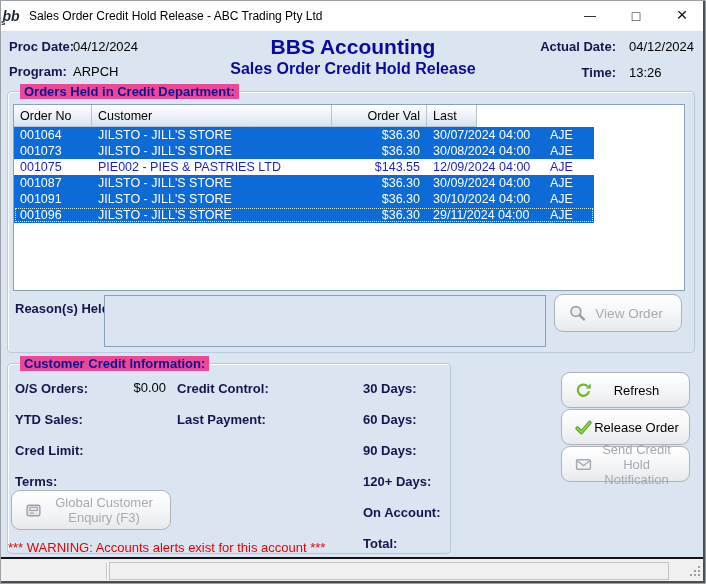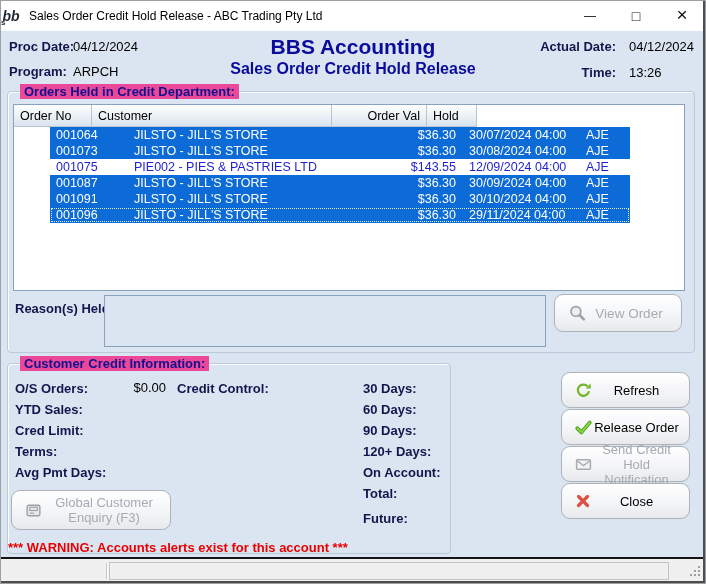--- a/index.html
+++ b/index.html
@@ -50,21 +50,21 @@
   .thead { display:flex; height:22px; }
   .th { background:linear-gradient(#ffffff, #d9e4ee); border-right:1px solid #b6c5d4;
         border-bottom:1px solid #b6c5d4; display:flex; align-items:flex-end; padding:0 6px 3px 6px;
         color:#000; position:relative; cursor:default; white-space:nowrap; }
   .th.sorted { background:linear-gradient(#cfd9e3, #a2b3c3); }
   .sort-arrow { position:absolute; top:2px; left:50%; transform:translateX(-50%);
                 width:0; height:0; border-left:4px solid transparent;
                 border-right:4px solid transparent; border-bottom:5px solid #1a1a1a; }
   .th1 { width:78px; } .th2 { width:240px; } .th3 { width:95px; justify-content:flex-end; }
   .th4 { width:117px; } .th5 { width:50px; }
-  .trow { display:flex; width:580px; height:16px; line-height:16px; color:#1f1fd0;margin-left:36px; }
+  .trow { display:flex; width:580px; height:16px; line-height:16px; color:#1f1fd0; }
   .trow.sel { background:#0d6bd7; color:#fff; }
   .trow.foc { outline:1px dotted #d8ecff; outline-offset:-2px; }
   .td { overflow:hidden; white-space:nowrap; }
   .c-ono { width:78px; padding-left:6px; }
   .c-cust { width:240px; padding-left:6px; }
   .c-val { width:95px; text-align:right; padding-right:7px; }
   .c-date { width:117px; padding-left:6px; }
   .c-user { width:50px; padding-left:6px; }
 
   
@@ -81,30 +81,30 @@
   .btn.disabled .lbl { color:#a6abb1; }
   #view-order-btn { position:absolute; left:553px; top:293px; width:128px; height:38px; }
   #global-btn { position:absolute; left:10px; top:489px; width:160px; height:40px; }
   #global-btn .lbl { font-size:13px; padding-left:32px; }
   #actions { position:absolute; left:560px; top:371px; width:129px;
              display:flex; flex-direction:column; gap:1px; }
   .action { height:36px; flex:none; }
   .action .lbl { font-size:13px; }
 
   
-  .ci-col { position:absolute; display:flex; flex-direction:column; gap:6px; }
+  .ci-col { position:absolute; display:flex; flex-direction:column; gap:16px; }
   #ci-left { left:14px; top:379px; width:151px; }
   #ci-middle { left:176px; top:379px; width:160px; }
   #ci-right { left:362px; top:379px; width:165px; }
   .ci-row { position:relative; height:15px; line-height:15px; }
   .ci-label { font-size:13px; font-weight:bold; color:#15154d; white-space:nowrap; }
   .ci-value { position:absolute; right:0; top:0; font-size:13px; color:#000; }
   #ci-right .ci-row:nth-child(7) { margin-top:4px; }
   #ci-right .ci-row:nth-child(8) { margin-top:7px; }
-  #warning { position:absolute; left:7px; top:539px; font-size:13px; font-weight:bold; color:#ea0000; white-space:nowrap; }
+  #warning { position:absolute; left:7px; top:539px; font-size:13px; font-weight:normal; color:#ea0000; white-space:nowrap; }
 
   
   #sep { position:absolute; left:0; top:556px; width:100%; height:2px; background:#141414; }
   #statusbar { position:absolute; left:0; top:558px; width:100%; height:26px; background:#f0f0f0; }
   .sb-divider { position:absolute; left:105px; top:4px; height:16px; width:1px;
                 background:#c4c4c4; box-shadow:1px 0 0 #fff; }
   .sb-panel { position:absolute; left:108px; top:3px; width:560px; height:18px;
               border:1px solid #c3c3c3; background:#f0f0f0; }
   .grip { position:absolute; right:4px; bottom:4px; }
 </style>
@@ -151,21 +151,21 @@
 
   <div class="groupbox" id="orders-group">
     <span class="gb-title">Orders Held in Credit Department:</span>
   </div>
 
   <div class="table">
     <div class="thead">
       <div class="th th1">Order No</div>
       <div class="th th2">Customer</div>
       <div class="th th3">Order Val</div>
-      <div class="th th5">Hold</div>
+      <div class="th th5">Last</div>
     </div>
     <div>
         <div class="trow sel">
           <div class="td c-ono">001064</div>
           <div class="td c-cust">JILSTO - JILL'S STORE</div>
           <div class="td c-val">$36.30</div>
           <div class="td c-date">30/07/2024 04:00</div>
           <div class="td c-user">AJE</div>
         </div>
         <div class="trow sel">
@@ -224,20 +224,21 @@
   </div>
   <div class="ci-col" id="ci-left">
       <div class="ci-row"><span class="ci-label">O/S Orders:</span><span class="ci-value">$0.00</span></div>
       <div class="ci-row"><span class="ci-label">YTD Sales:</span><span class="ci-value"></span></div>
       <div class="ci-row"><span class="ci-label">Cred Limit:</span><span class="ci-value"></span></div>
       <div class="ci-row"><span class="ci-label">Terms:</span><span class="ci-value"></span></div>
       <div class="ci-row"><span class="ci-label">Avg Pmt Days:</span><span class="ci-value"></span></div>
     </div>
   <div class="ci-col" id="ci-middle">
       <div class="ci-row"><span class="ci-label">Credit Control:</span><span class="ci-value"></span></div>
+      <div class="ci-row"><span class="ci-label">Last Payment:</span><span class="ci-value"></span></div>
     </div>
   <div class="ci-col" id="ci-right">
       <div class="ci-row"><span class="ci-label">30 Days:</span><span class="ci-value"></span></div>
       <div class="ci-row"><span class="ci-label">60 Days:</span><span class="ci-value"></span></div>
       <div class="ci-row"><span class="ci-label">90 Days:</span><span class="ci-value"></span></div>
       <div class="ci-row"><span class="ci-label">120+ Days:</span><span class="ci-value"></span></div>
       <div class="ci-row"><span class="ci-label">On Account:</span><span class="ci-value"></span></div>
       <div class="ci-row"><span class="ci-label">Total:</span><span class="ci-value"></span></div>
       <div class="ci-row"><span class="ci-label">Future:</span><span class="ci-value"></span></div>
     </div>
@@ -276,28 +277,20 @@
       </button>
       <button class="btn action disabled">
         <span class="icon">
           <svg width="17" height="17" viewBox="0 0 16 16">
             <rect x="1.5" y="3.5" width="13" height="9" rx="1" fill="#f2f3f4" stroke="#a7abb0" stroke-width="1.4"></rect>
             <path d="M2 4.5 L8 9 L14 4.5" fill="none" stroke="#a7abb0" stroke-width="1.3"></path>
           </svg>
         </span>
         <span class="lbl">Send Credit Hold Notification</span>
       </button>
-      <button class="btn action">
-        <span class="icon">
-          <svg width="16" height="16" viewBox="0 0 16 16">
-            <path d="M3.5 3.5 L12.5 12.5 M12.5 3.5 L3.5 12.5" stroke="#dd5144" stroke-width="3.2" stroke-linecap="round"></path>
-          </svg>
-        </span>
-        <span class="lbl">Close</span>
-      </button>
     </div>
 
   <div id="sep"></div>
   <div id="statusbar">
     <span class="sb-divider"></span>
     <span class="sb-panel"></span>
     <span class="grip">
       <svg width="13" height="13" viewBox="0 0 13 13">
         <g fill="#9e9e9e">
           <rect x="10" y="10" width="2" height="2"></rect>

